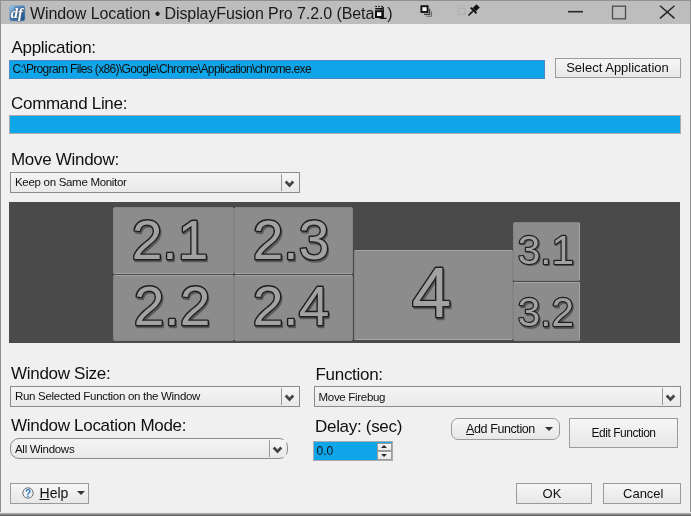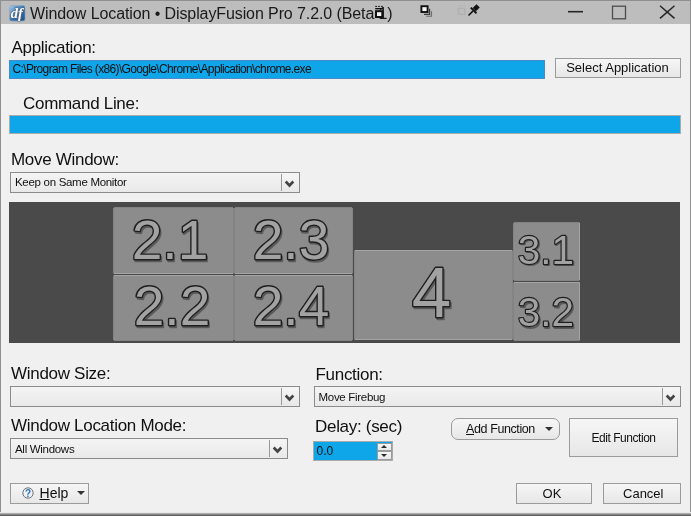--- a/index.html
+++ b/index.html
@@ -69,21 +69,21 @@
     <line x1="5" y1="11.7" x2="20" y2="11.7" stroke="#262626" stroke-width="1.6"></line>
     <rect x="49.5" y="6.2" width="13" height="12.6" fill="none" stroke="#4d4d4d" stroke-width="1.3"></rect>
     <line x1="97" y1="5.8" x2="111.5" y2="18.4" stroke="#262626" stroke-width="1.5"></line>
     <line x1="111.5" y1="5.8" x2="97" y2="18.4" stroke="#262626" stroke-width="1.5"></line>
   </svg>
 
   <div class="lbl" style="left:11.5px;top:42px;">Application:</div>
   <div class="inp" style="left:8.5px;top:59.5px;width:536px;height:19.5px;border-color:#4a8ac9;letter-spacing:-0.65px;">C:\Program Files (x86)\Google\Chrome\Application\chrome.exe</div>
   <div class="btn" style="left:554.5px;top:57.5px;width:126px;height:20.5px;">Select Application</div>
 
-  <div class="lbl" style="left:23px;top:98.3px;">Command Line:</div>
+  <div class="lbl" style="left:11px;top:98.3px;">Command Line:</div>
   <div class="inp" style="left:8.5px;top:115px;width:672px;height:19px;"></div>
 
   <div class="lbl" style="left:11px;top:153.5px;">Move Window:</div>
   <div class="combo" style="left:10px;top:171.5px;width:290px;height:21px;">
     <div class="ct">Keep on Same Monitor</div>
     <div class="cb"><svg width="15" height="19" viewBox="0 0 15 19">
       <path d="M3.7,7.5 L7.5,11.5 L11.3,7.5" fill="none" stroke="#444" stroke-width="2.6"></path>
     </svg></div>
   </div>
 
@@ -111,54 +111,55 @@
       <text x="282" y="56.8" font-size="55" stroke="#1e1e1e" stroke-width="2.8" fill="#a2a2a2">2.3</text>
       <text x="282" y="123.4" font-size="55" stroke="#1e1e1e" stroke-width="2.8" fill="#a2a2a2">2.4</text>
       <text x="422.6" y="115.4" font-size="71" stroke="#1e1e1e" stroke-width="2.8" fill="#a2a2a2">4</text>
       <text x="537" y="61.5" font-size="40.5" stroke="#1e1e1e" stroke-width="2.4" fill="#a2a2a2">3.1</text>
       <text x="537" y="124.2" font-size="40.5" stroke="#1e1e1e" stroke-width="2.4" fill="#a2a2a2">3.2</text>
     </g>
   </svg>
 
   <div class="lbl" style="left:11px;top:368.3px;">Window Size:</div>
   <div class="combo" style="left:10px;top:385.5px;width:290px;height:21px;">
+    <div class="ct">Run Selected Function on the Window</div>
     <div class="cb"><svg width="15" height="19" viewBox="0 0 15 19">
       <path d="M3.7,7.5 L7.5,11.5 L11.3,7.5" fill="none" stroke="#444" stroke-width="2.6"></path>
     </svg></div>
   </div>
   <div class="lbl" style="left:315.5px;top:369px;">Function:</div>
   <div class="combo" style="left:313.5px;top:386px;width:367px;height:21px;">
     <div class="ct">Move Firebug</div>
     <div class="cb"><svg width="15" height="19" viewBox="0 0 15 19">
       <path d="M3.7,7.5 L7.5,11.5 L11.3,7.5" fill="none" stroke="#444" stroke-width="2.6"></path>
     </svg></div>
   </div>
 
   <div class="lbl" style="left:11px;top:420.3px;">Window Location Mode:</div>
-  <div class="combo" style="left:10px;top:438px;width:278px;height:21px;">
+  <div class="combo" style="left:10px;top:438px;width:278px;height:21px;border-radius:9px;">
     <div class="ct">All Windows</div>
     <div class="cb"><svg width="15" height="19" viewBox="0 0 15 19">
       <path d="M3.7,7.5 L7.5,11.5 L11.3,7.5" fill="none" stroke="#444" stroke-width="2.6"></path>
     </svg></div>
   </div>
   <div class="lbl" style="left:315px;top:421px;">Delay: (sec)</div>
   <div class="inp" style="left:312.5px;top:441px;width:80.5px;height:20px;">0.0</div>
   <div style="position:absolute;left:376.5px;top:442.5px;width:15px;height:17px;">
     <div style="position:absolute;left:0;top:0;width:15px;height:8.5px;background:linear-gradient(#f5f5f5,#e8e8e8);border:1px solid #9a9a9a;display:flex;align-items:center;justify-content:center;">
       <div style="width:0;height:0;border-left:3px solid transparent;border-right:3px solid transparent;border-bottom:3.5px solid #2a2a2a;"></div>
     </div>
     <div style="position:absolute;left:0;top:8.5px;width:15px;height:8.5px;background:linear-gradient(#f5f5f5,#e8e8e8);border:1px solid #9a9a9a;display:flex;align-items:center;justify-content:center;">
       <div style="width:0;height:0;border-left:3px solid transparent;border-right:3px solid transparent;border-top:3.5px solid #2a2a2a;"></div>
     </div>
   </div>
   <div class="btn" style="left:451px;top:418px;width:109px;height:21.5px;font-size:12.5px;letter-spacing:-0.4px;padding-left:8px;border-radius:7px;">
       <span><u>A</u>dd Function</span>
       <span class="tri" style="margin-left:10px;"></span>
     </div>
-  <div class="btn" style="left:569px;top:418px;width:109px;height:39px;font-size:12px;letter-spacing:-0.45px;">Edit Function</div>
+  <div class="btn" style="left:569px;top:418px;width:109px;height:30px;font-size:12px;letter-spacing:-0.45px;">Edit Function</div>
 
   <div class="btn" style="left:10px;top:483px;width:79px;height:20.5px;justify-content:flex-start;padding-left:11px;">
     <svg width="12" height="12" viewBox="0 0 12 12">
       <circle cx="6" cy="6" r="5.2" fill="#eef2f5" stroke="#6a7075" stroke-width="1"></circle>
       <text x="6" y="9.5" text-anchor="middle" font-size="10" font-weight="bold" fill="#2f76c0" font-family="Liberation Sans, sans-serif">?</text>
     </svg>
     <span style="font-size:14px;margin-left:5.5px;"><u>H</u>elp</span>
       <span class="tri" style="margin-left:9px;"></span>
   </div>
   <div class="btn" style="left:516px;top:483px;width:76px;height:21px;padding-right:4px;">OK</div>

